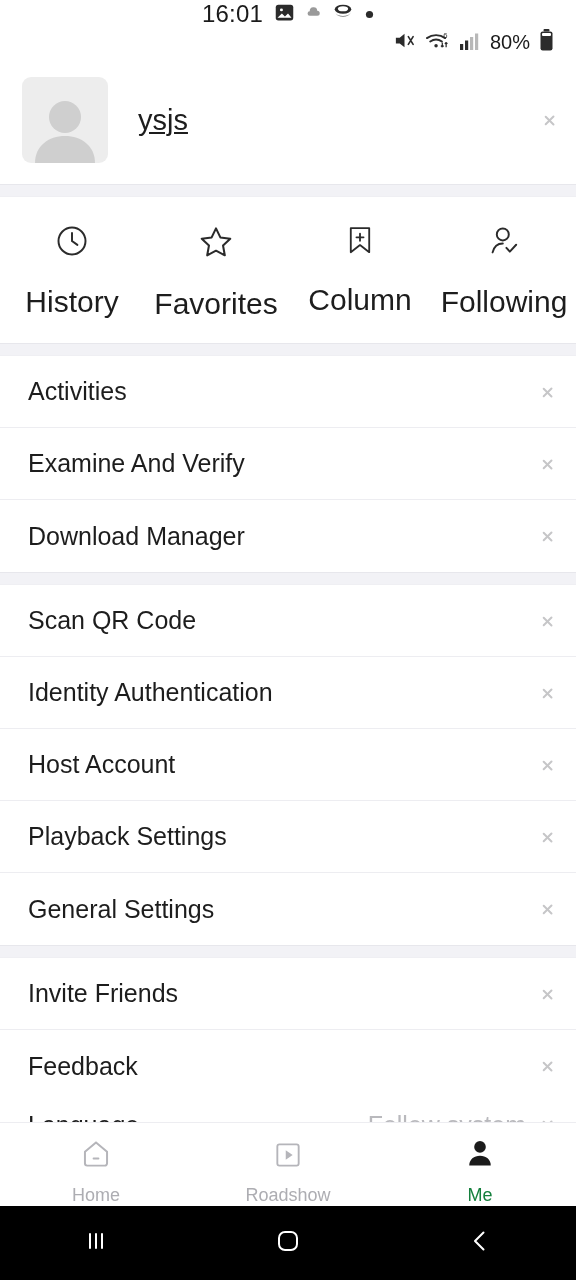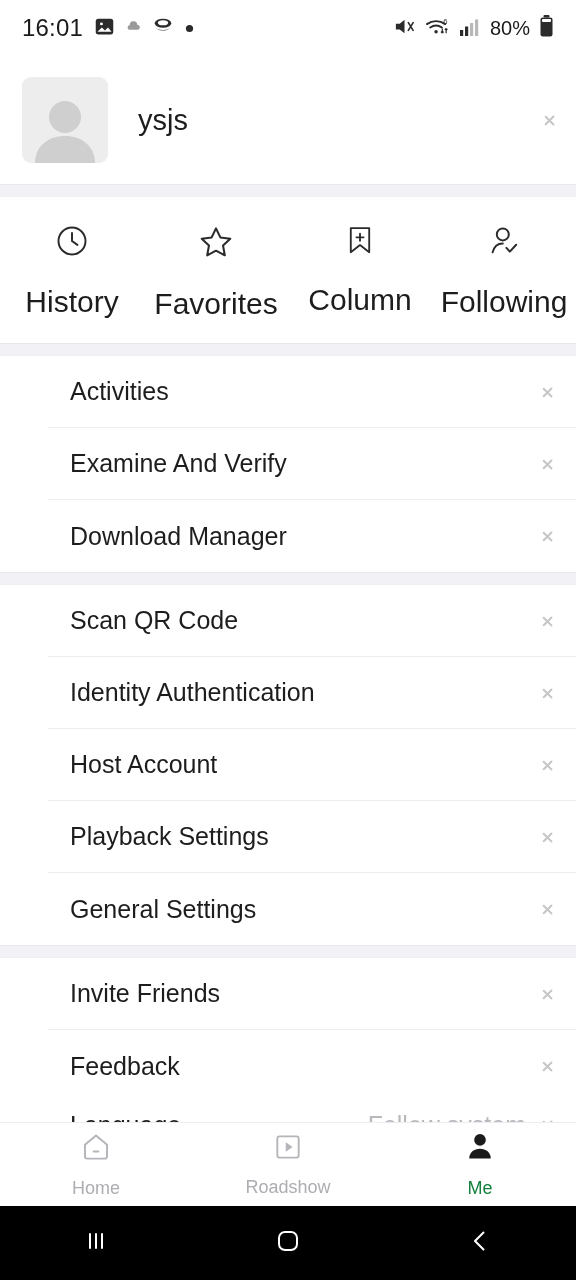--- a/index.html
+++ b/index.html
@@ -7,39 +7,39 @@
     width:576px; height:1280px;
     font-family:"Liberation Sans", sans-serif;
     background:#ffffff;
     overflow:hidden;
   }
   .phone { position:relative; width:576px; height:1280px; background:#ffffff; }
 
   
   .statusbar {
     height:56px; display:flex; align-items:center;
-    padding:0 22px; background:#ffffff;
+    padding:0 22px; background:#ffffff;flex-direction:column;
   }
   .sb-left { display:flex; align-items:center; gap:11px; }
   .sb-time { font-size:24px; color:#1b1b1b; letter-spacing:.2px; }
   .sb-right { margin-left:auto; display:flex; align-items:center; gap:9px; }
   .sb-batt-text { font-size:20px; color:#1b1b1b; }
   .ico { display:block; }
 
   
   .profile {
     height:128px; display:flex; align-items:center;
     padding:0 22px; background:#ffffff;
   }
   .avatar {
     width:86px; height:86px; border-radius:9px;
     background:#ededed; display:flex; align-items:flex-end;
     justify-content:center; overflow:hidden; flex:none;
   }
-  .uname { margin-left:30px; font-size:29px; color:#1d1d1d; }
+  .uname { margin-left:30px; font-size:29px; color:#1d1d1d;text-decoration:underline; }
   .profile .chev { margin-left:auto; }
 
   
   .chev { width:10px; height:18px; position:relative; flex:none; }
   .chev::before, .chev::after {
     content:""; position:absolute; left:1px; width:13px; height:2px;
     background:#c6c6c8; border-radius:1px;
   }
   .chev::before { top:4px; transform:rotate(45deg); transform-origin:left center; }
   .chev::after  { bottom:3px; transform:rotate(-45deg); transform-origin:left center; }
@@ -58,44 +58,43 @@
   .qa {
     flex:1; display:flex; flex-direction:column;
     align-items:center; gap:22px;
   }
   .qa-label { font-size:30px; color:#1d1d1d; }
 
   
   .list { background:#ffffff; }
   .row {
     height:72px; display:flex; align-items:center;
-    padding:0 24px 0 22px;
+    padding:0 24px 0 28px;
     border-bottom:1px solid #ededf1;
     background:#ffffff;
-    margin-left:48px;
   }
   .row:last-child { border-bottom:none; }
   .row-label { font-size:25px; color:#1d1d1d; }
   .row-value { margin-left:auto; font-size:25px; color:#b9b9bd; margin-right:16px; }
   .row .chev { margin-left:auto; }
   .row-value + .chev { margin-left:0; }
 
   
   .clip-wrap {
     position:absolute; left:0; right:0; top:1089px;
     height:33px; overflow:hidden;
   }
   .clip-wrap .row { border-bottom:none; }
 
   
   .tabbar {
     position:absolute; left:0; right:0; bottom:74px;
     height:84px; background:#ffffff;
     border-top:1px solid #ededf1;
-    display:flex; align-items:center;
+    display:flex; align-items:flex-end;
   }
   .tab {
     flex:1; display:flex; flex-direction:column;
     align-items:center; gap:10px;
   }
   .tab-label { font-size:18px; color:#adadb2; }
   .tab.active .tab-label { color:#15803d; }
 
   
   .navbar {

